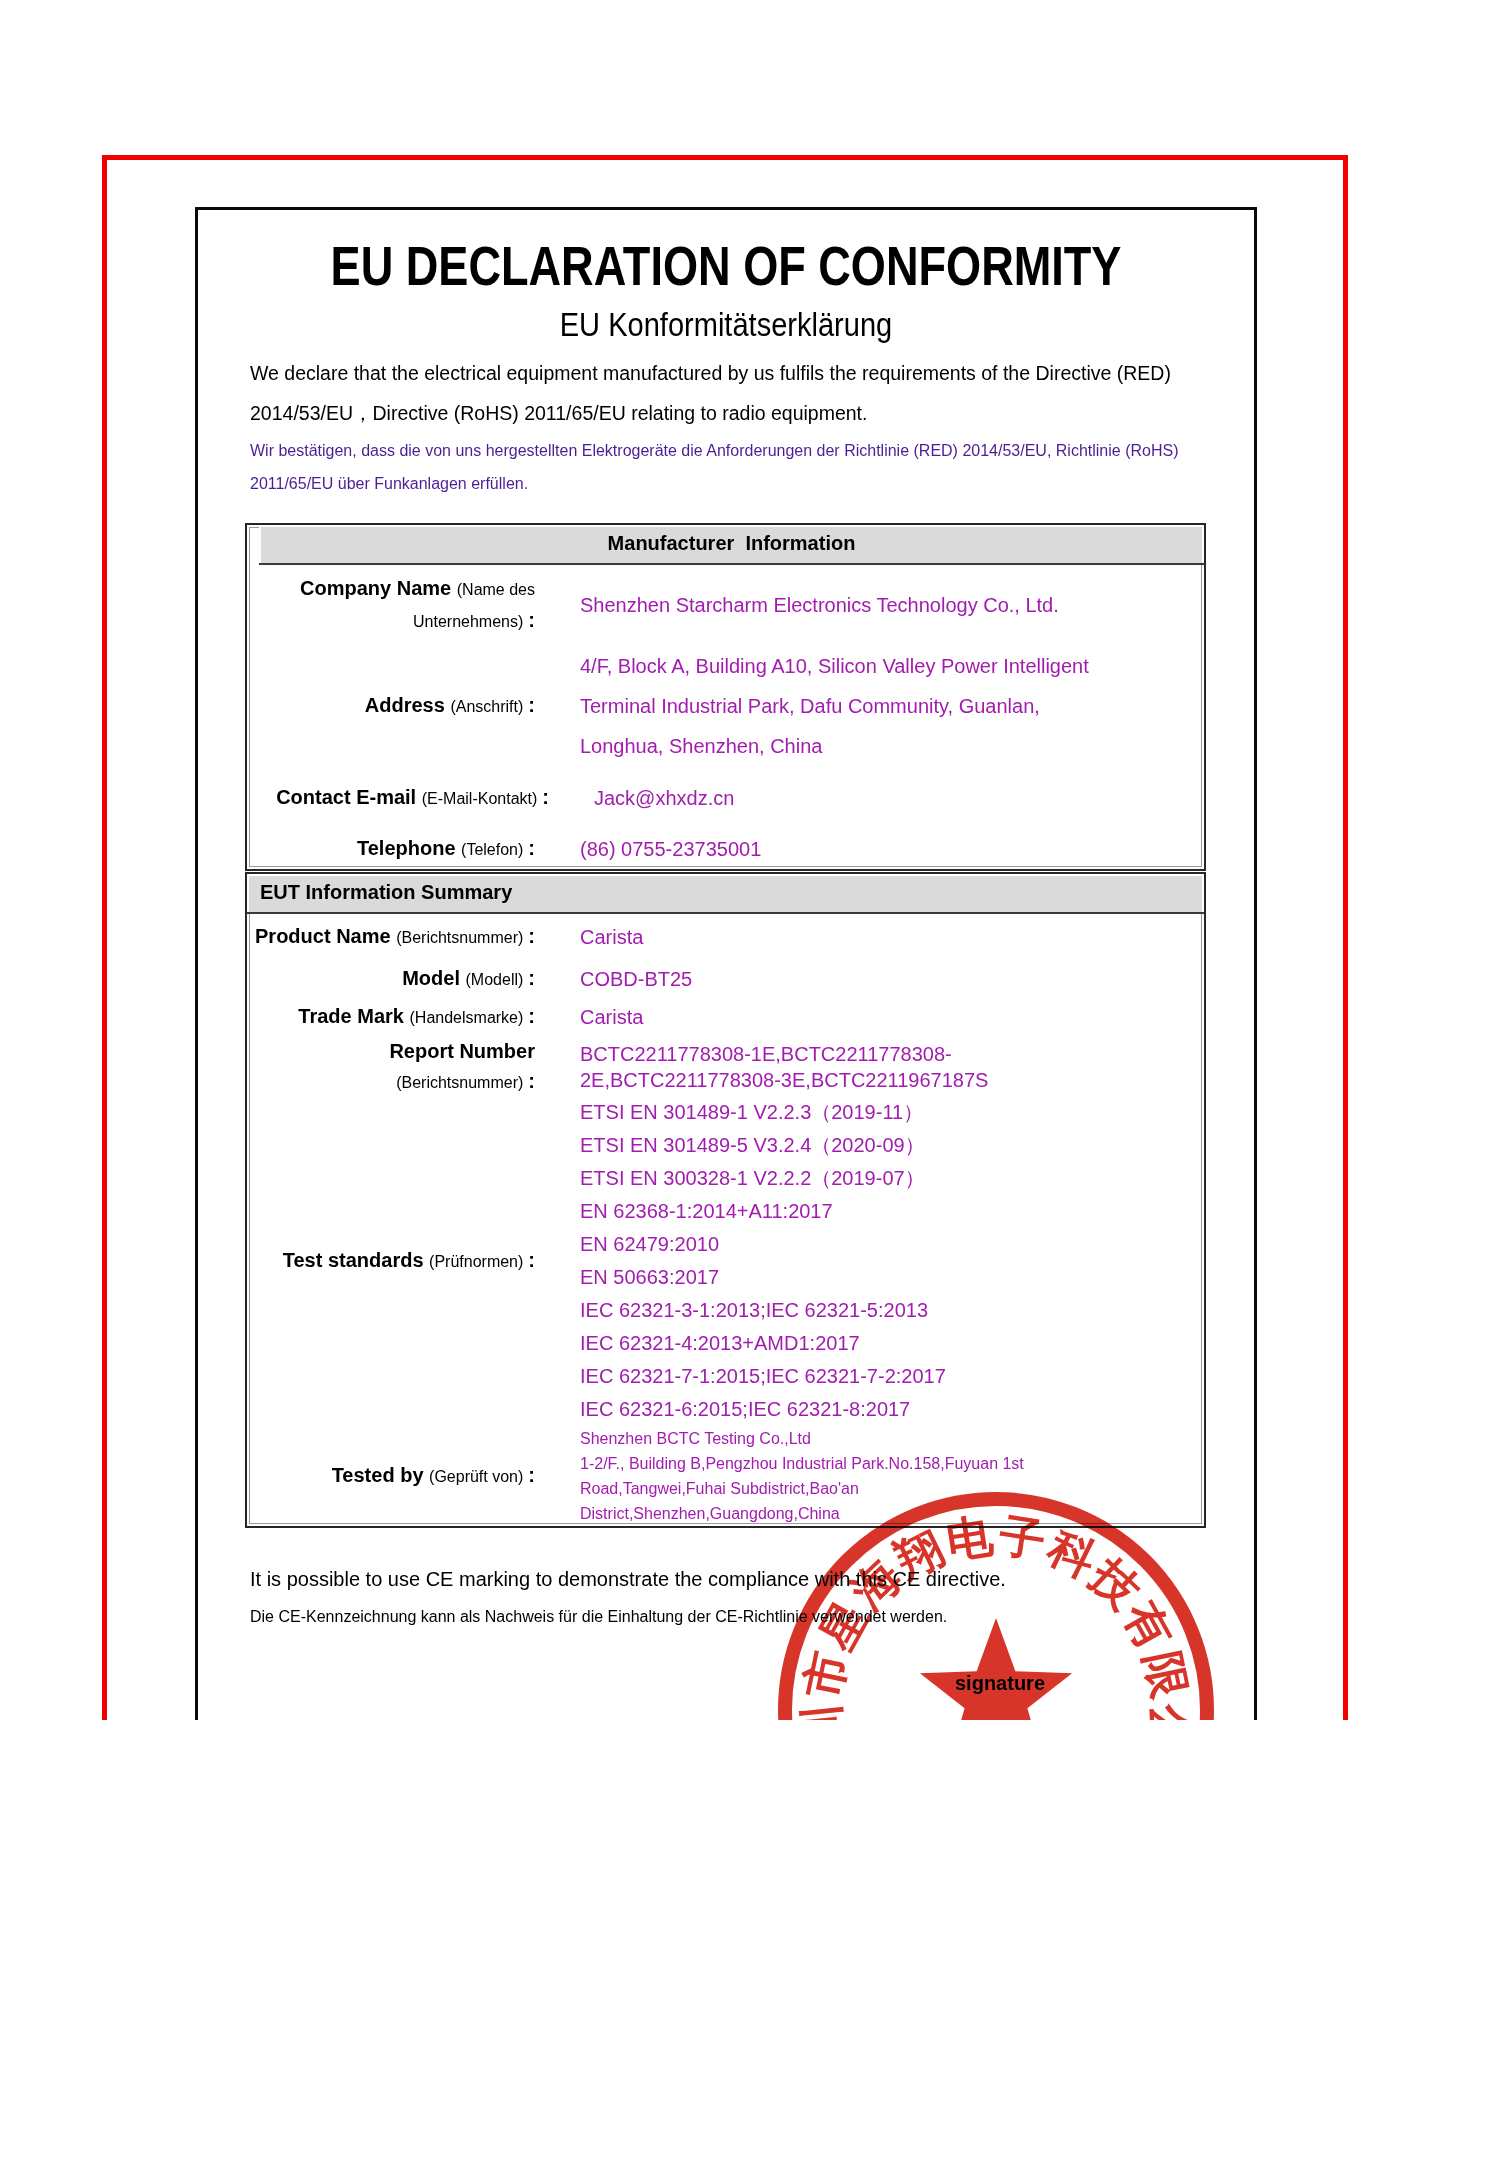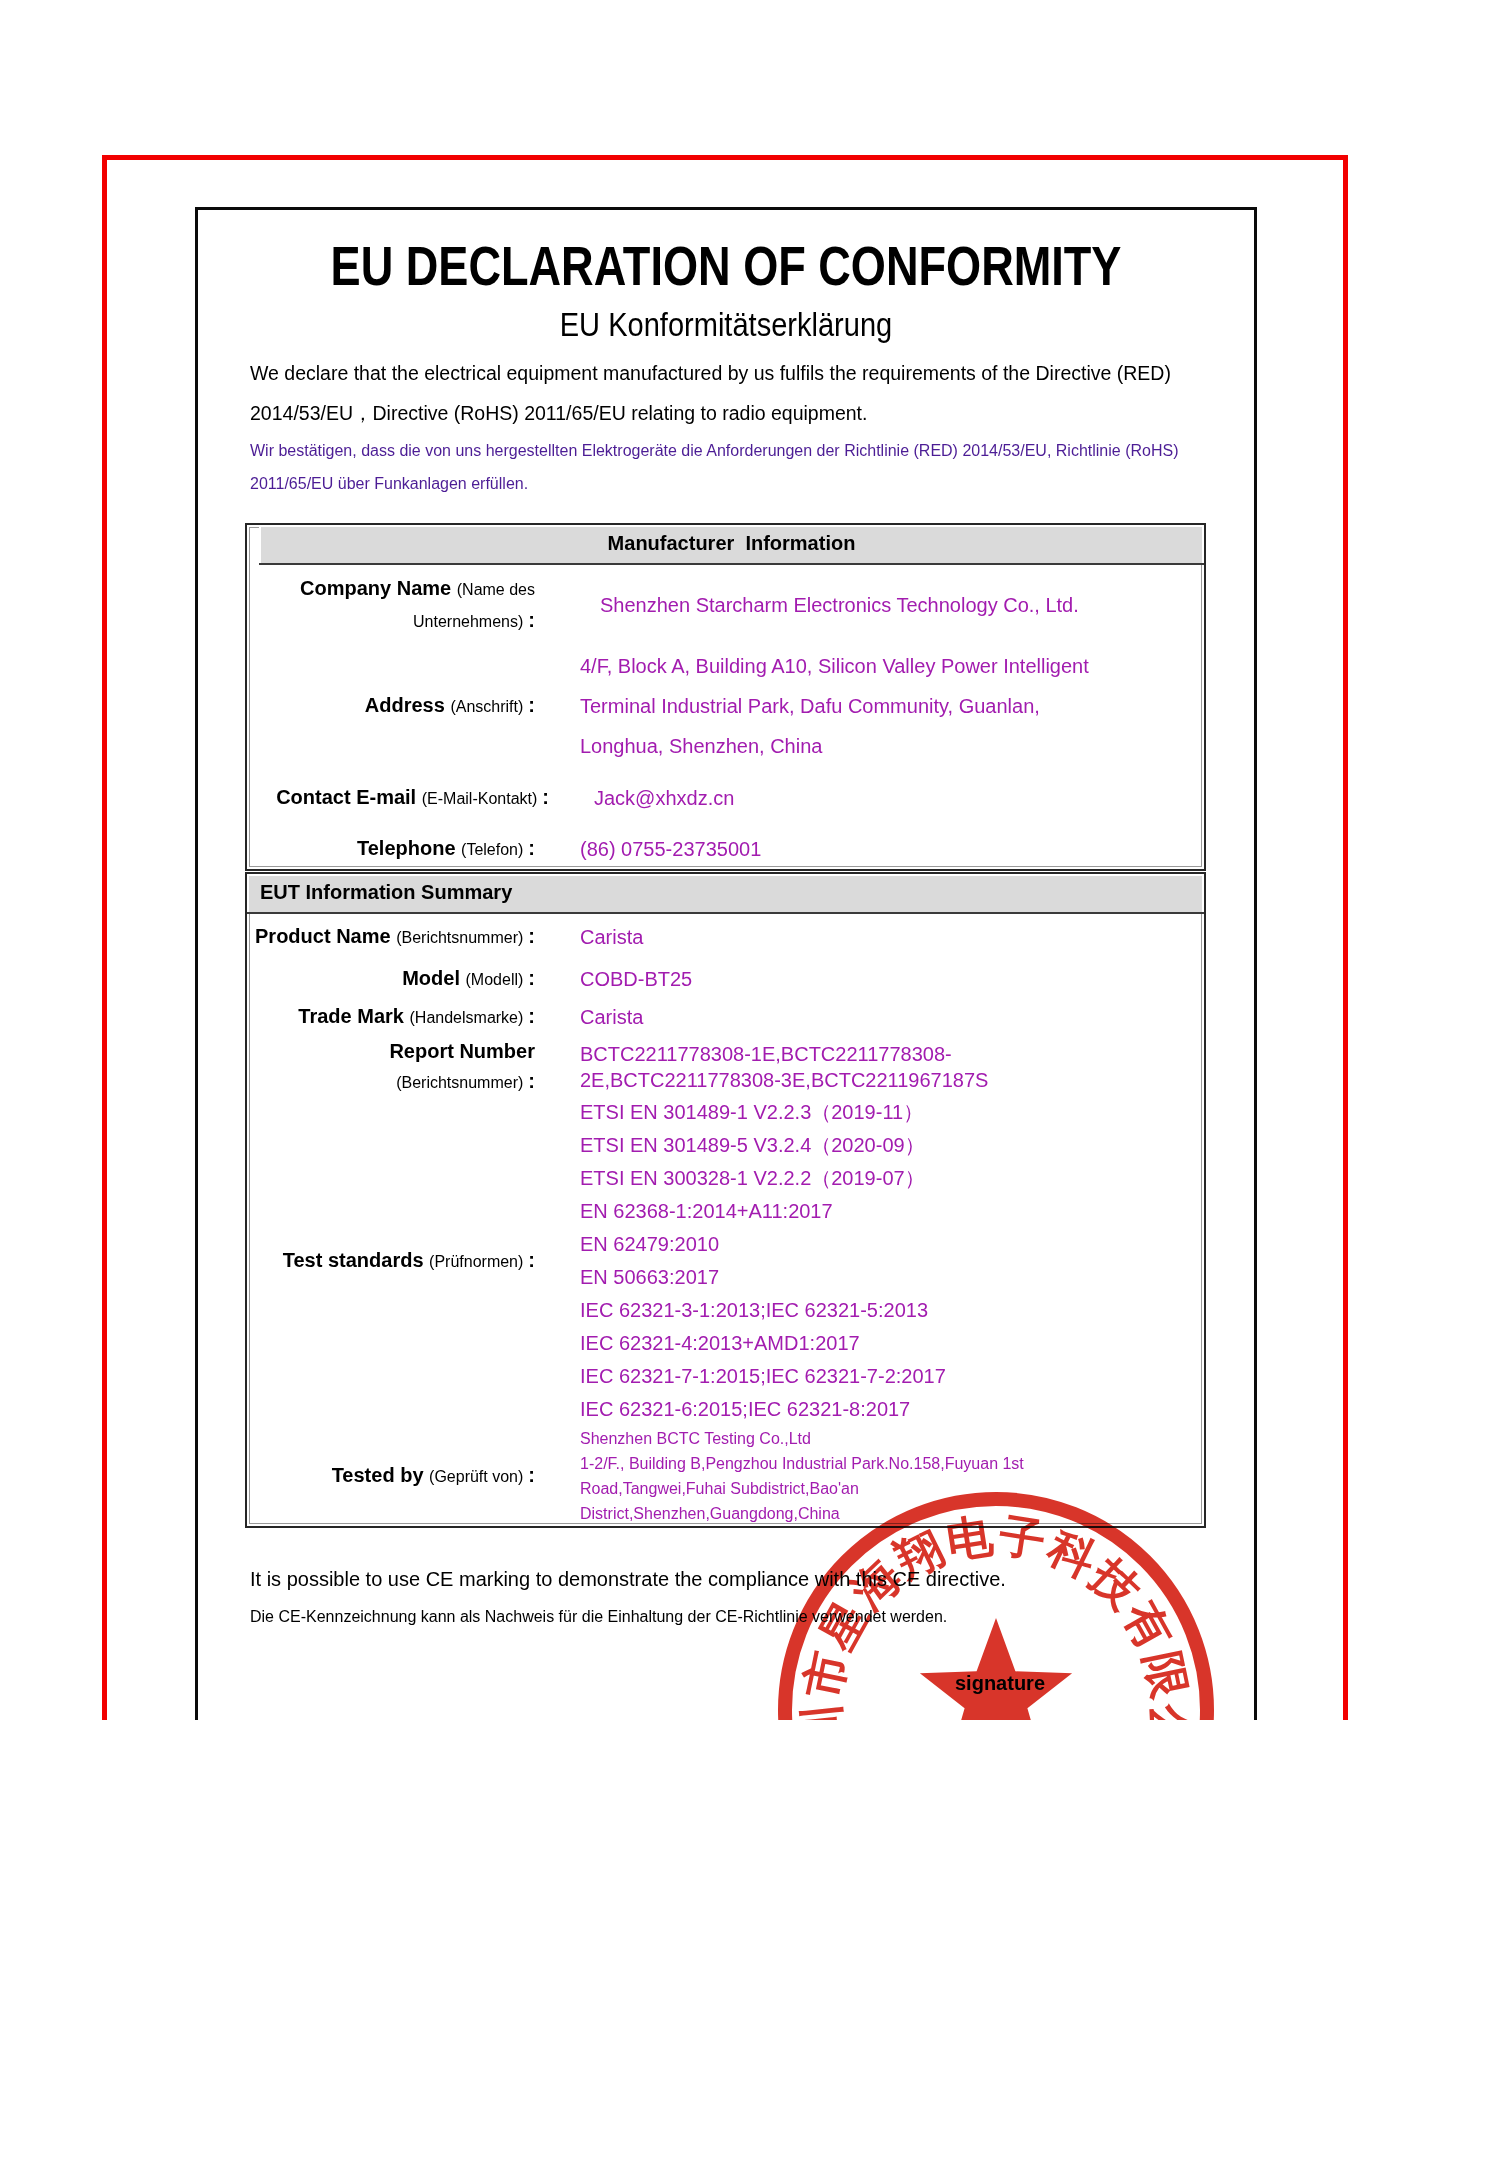--- a/index.html
+++ b/index.html
@@ -32,21 +32,21 @@
     box-shadow: inset 2px 2px 0 #fff, inset -2px 0 0 #fff;
     font-weight:bold;font-size:20px;color:#000;white-space:pre-wrap;}
   .thead.center{text-align:center;padding:7px 0 8px;margin-left:12px;}
   .thead.left{text-align:left;padding:7px 16px 8px 13px;}
   .trow{display:grid;grid-template-columns:300px 1fr;}
   .lbl{text-align:right;padding-right:12px;align-self:center;
     font-size:20px;font-weight:bold;line-height:30px;color:#000;}
   .lbl .nt{font-size:16px;font-weight:normal;}
   .lbl .cl{font-weight:bold;margin-left:5px;}
   .val{padding-left:33px;align-self:center;font-size:20px;color:#a21caf;}
-  .h80{height:80px;gap:20px;} .h122{height:122px;} .h62{height:62px;margin-left:14px;} .h40{height:40px;}
+  .h80{height:80px;} .h122{height:122px;} .h62{height:62px;margin-left:14px;} .h40{height:40px;}
   .h46{height:46px;} .h38{height:38px;} .h60{height:60px;} .h330{height:330px;} .h100{height:100px;}
   .lh40{line-height:40px;} .lh33{line-height:33px;} .lh26{line-height:26px;}
   .val.small{font-size:16px;line-height:25px;}
 
   .ce-en{position:absolute;top:1358px;left:52px;right:40px;font-size:20px;color:#000;}
   .ce-de{position:absolute;top:1398px;left:52px;right:40px;font-size:16px;color:#000;}
 
   .sig-label{position:absolute;left:830px;top:1672px;width:340px;text-align:center;
     font-size:20px;font-weight:bold;color:#000;}
   .sig-dotline{position:absolute;left:800px;top:1758px;width:414px;height:4px;

